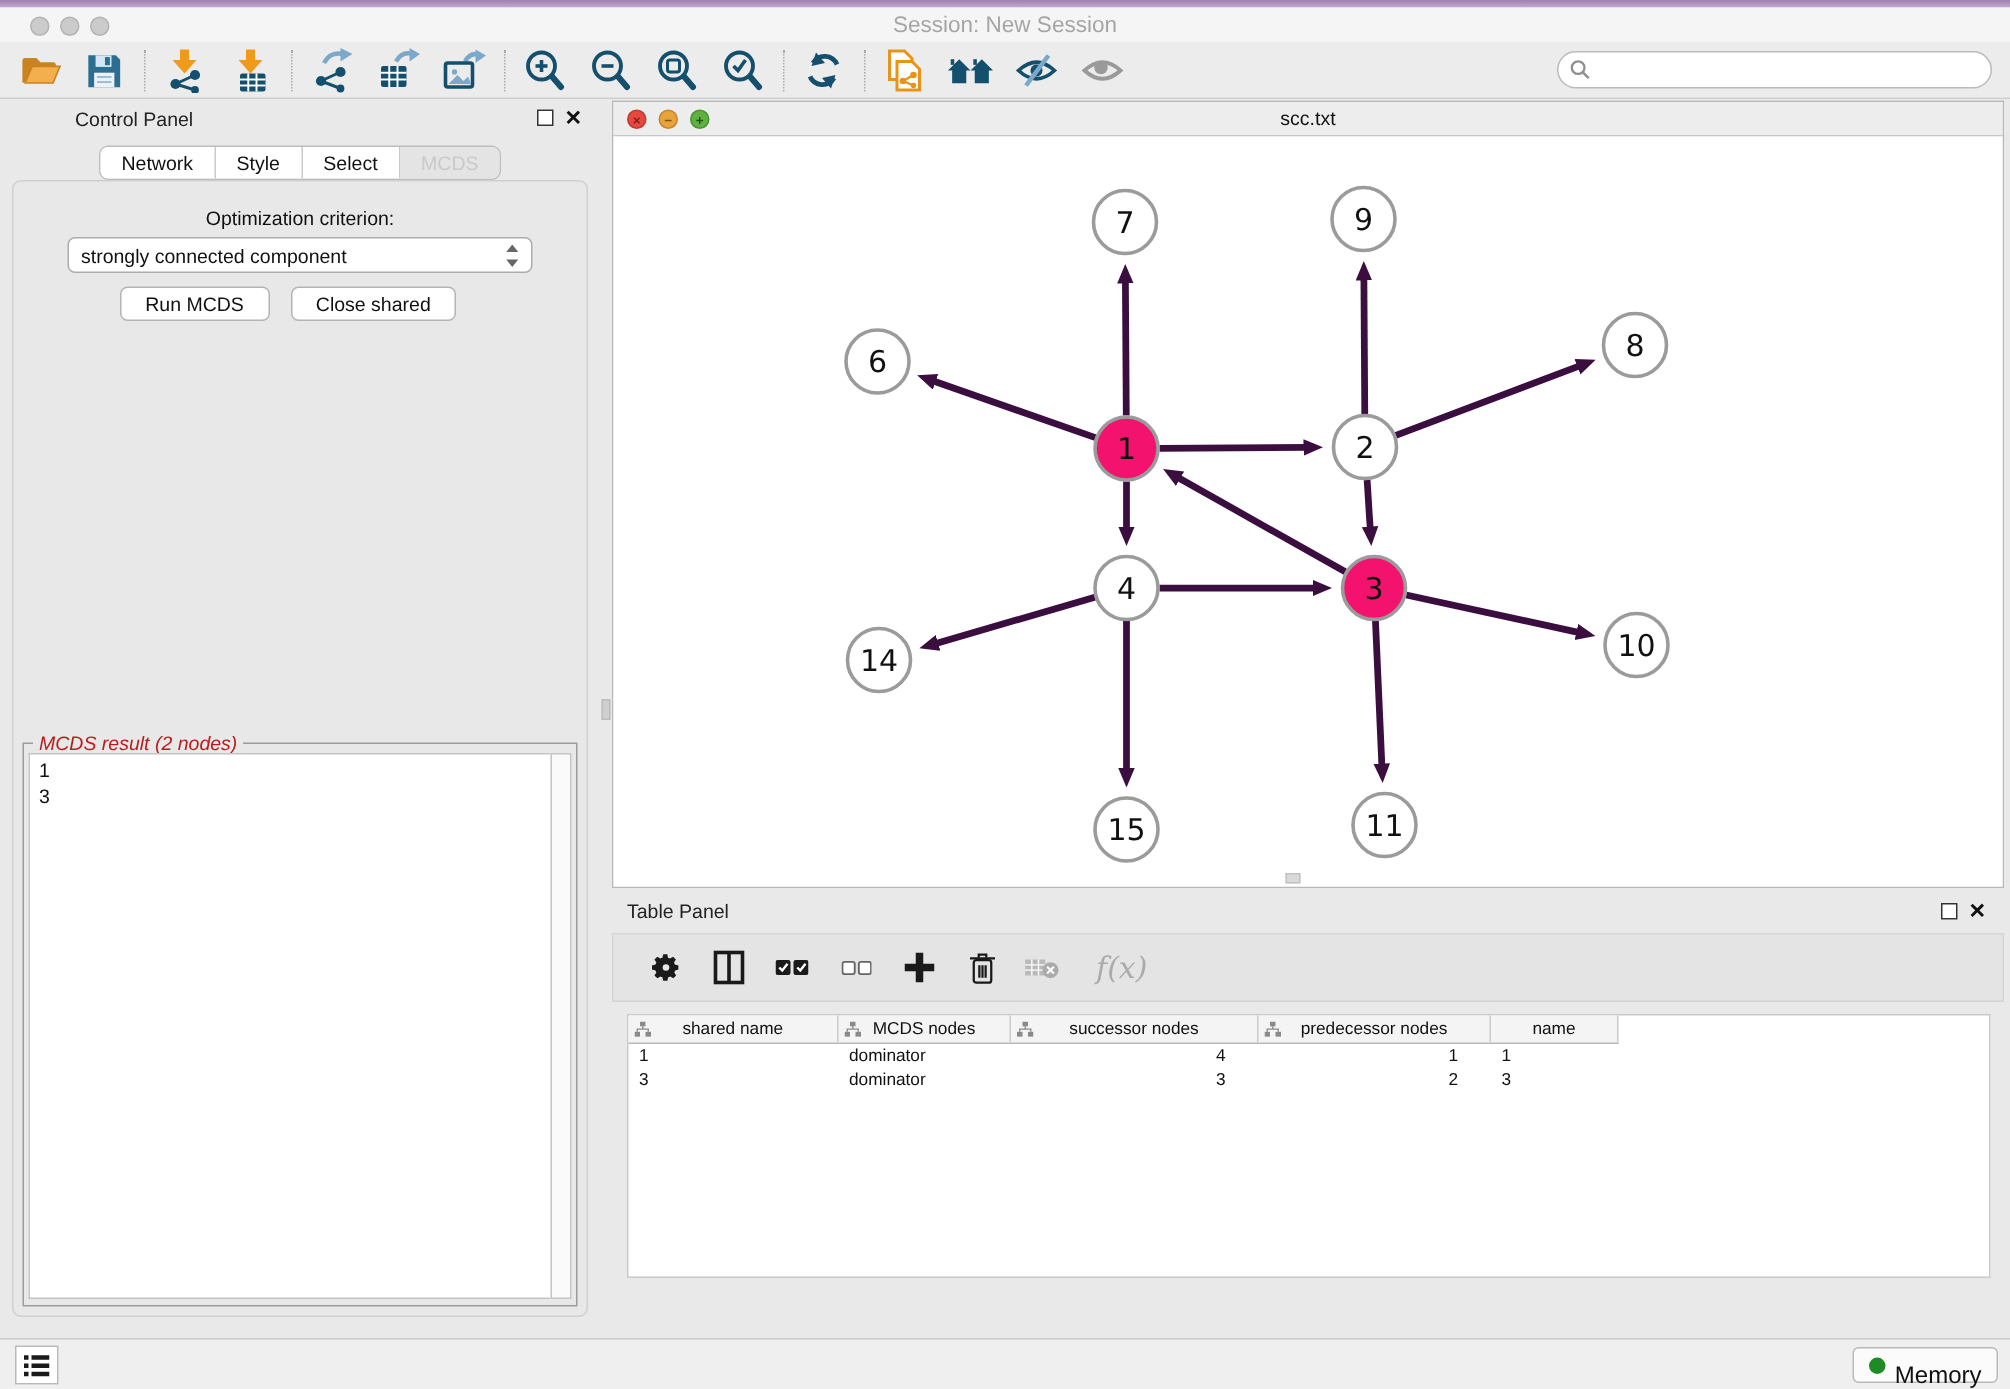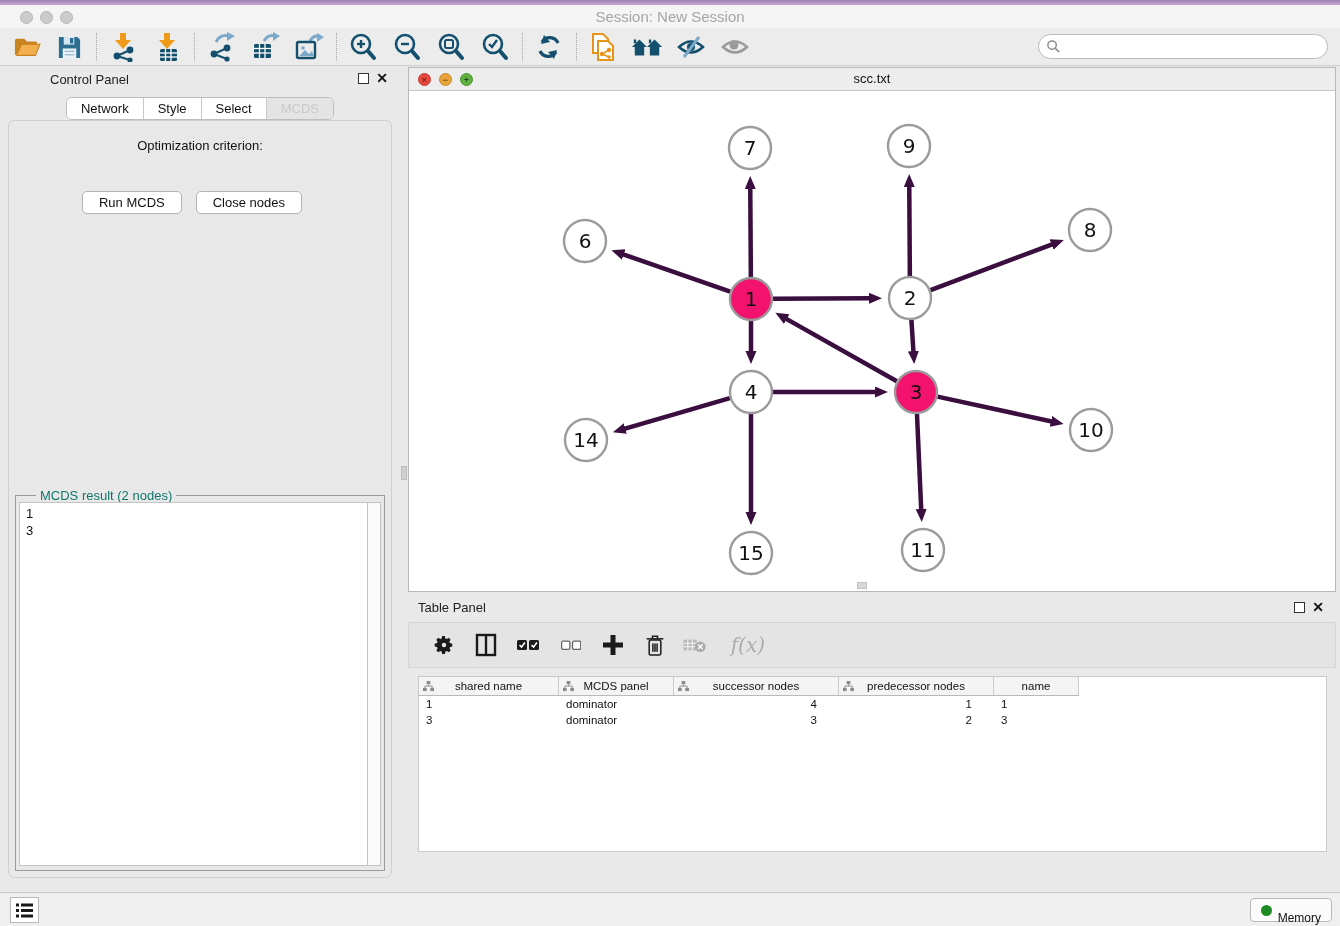--- a/index.html
+++ b/index.html
@@ -45,22 +45,22 @@
     border:1px solid #CFCFCF; border-radius:6px; }
   .opt-label { position:absolute; left:0; right:0; top:17px; text-align:center; font-size:13px; color:#111; }
   .dropdown { position:absolute; left:36px; top:37px; width:310px; height:24px; background:#fff;
     border:1px solid #ACACAC; border-radius:5px; display:flex; align-items:center; padding:0 8px; }
   .dropdown .dval { flex:1; font-size:13px; color:#111; }
   .cp-buttons { position:absolute; left:0; right:16px; top:70px; display:flex; justify-content:center; gap:14px;align-items:center; }
   .pushbtn { background:#fff; border:1px solid #B4B4B4; border-radius:5px; font-size:13px; color:#111;
     padding:3px 16px; font-family:"Liberation Sans", sans-serif; }
   .result-group { position:absolute; left:6px; top:374px; width:370px; height:376px;
     border:1px solid #9B9B9B; }
-  .result-legend { position:absolute; left:20px; top:-8px; background:#E8E8E8; padding:0 4px;
-    font-size:13px; color:#0f766e; }
+  .result-legend { position:absolute; left:6px; top:-8px; background:#E8E8E8; padding:0 4px;
+    font-size:13px; color:#b91c1c;font-style:italic; }
   .result-text { position:absolute; left:3px; top:6px; right:17px; bottom:4px; background:#fff;
     border:1px solid #C4C4C4; border-right:none; font-size:13px; line-height:17px; color:#111;
     padding:2px 0 0 6px; white-space:pre-line; overflow:hidden; }
   .result-scroll { position:absolute; top:6px; right:3px; bottom:4px; width:14px; background:#FAFAFA;
     border:1px solid #C4C4C4; }
 
   .splitter { position:absolute; left:400px; top:66px; width:8px; height:826px; background:#E9E9E9; }
   .splitter .grip { position:absolute; left:1px; top:400px; width:6px; height:14px; background:#CFCFCF; border:1px solid #BDBDBD; }
 
   
@@ -100,21 +100,21 @@
   .tp-tabs { position:absolute; left:0; right:0; top:268px; display:flex; justify-content:center; }
 
   
   .statusbar { position:absolute; left:0; top:892px; width:100%; height:34px; background:#EFEFEF;
     border-top:1px solid #C9C9C9; }
   .list-btn { position:absolute; left:10px; top:4px; width:29px; height:26px; background:#fff;
     border:1px solid #B9B9B9; display:flex; align-items:center; justify-content:center; }
   .memory-btn { position:absolute; right:8px; top:5px; height:24px; background:#FBFBFB;
     border:1px solid #B9B9B9; border-radius:4px; display:flex; align-items:center; gap:6px; padding:0 10px; }
   .memory-btn .dot { width:11px; height:11px; border-radius:50%; background:#1F8B24; }
-  .memory-btn .mlabel { font-size:12px; color:#111;margin-top:15px; }
+  .memory-btn .mlabel { font-size:16px; color:#111;margin-top:15px; }
 
   svg { display:block; }
 </style>
 </head>
 <body>
 
 <div class="screen">
 
   <div class="accent-strip"></div>
   <div class="titlebar">
@@ -309,23 +309,30 @@
   <div class="cp-tabs">
     <div class="tabgroup">
         <div class="tab">Network</div>
         <div class="tab">Style</div>
         <div class="tab">Select</div>
         <div class="tab selected">MCDS</div>
       </div>
   </div>
   <div class="cp-body">
     <div class="opt-label">Optimization criterion:</div>
+    <div class="dropdown">
+      <span class="dval">strongly connected component</span>
+      <svg width="9" height="15" viewBox="0 0 9 15">
+        <path d="M4.5 0 L8.5 5 H0.5 Z" fill="#666"></path>
+          <path d="M4.5 15 L8.5 10 H0.5 Z" fill="#666"></path>
+      </svg>
+    </div>
     <div class="cp-buttons">
       <button class="pushbtn">Run MCDS</button>
-      <button class="pushbtn">Close nodes</button>
+      <button class="pushbtn">Close shared</button>
     </div>
     <div class="result-group">
       <span class="result-legend">MCDS result (2 nodes)</span>
       <div class="result-text">1
 3</div>
       <div class="result-scroll"></div>
     </div>
   </div>
 
   <div class="splitter">
@@ -495,21 +502,21 @@
           </div>
           <div class="th col1">
             <svg class="tree-ico" width="11" height="11" viewBox="0 0 12 12">
               <g fill="#8A8A8A">
                 <rect x="4" y="0" width="4" height="3.5"></rect>
                 <rect x="0" y="7.5" width="4" height="3.5"></rect>
                 <rect x="8" y="7.5" width="4" height="3.5"></rect>
               </g>
               <path d="M6 3.5 V5.5 M2 7.5 V5.5 H10 V7.5" stroke="#8A8A8A" fill="none"></path>
             </svg>
-            <span>MCDS panel</span>
+            <span>MCDS nodes</span>
           </div>
           <div class="th col2">
             <svg class="tree-ico" width="11" height="11" viewBox="0 0 12 12">
               <g fill="#8A8A8A">
                 <rect x="4" y="0" width="4" height="3.5"></rect>
                 <rect x="0" y="7.5" width="4" height="3.5"></rect>
                 <rect x="8" y="7.5" width="4" height="3.5"></rect>
               </g>
               <path d="M6 3.5 V5.5 M2 7.5 V5.5 H10 V7.5" stroke="#8A8A8A" fill="none"></path>
             </svg>

